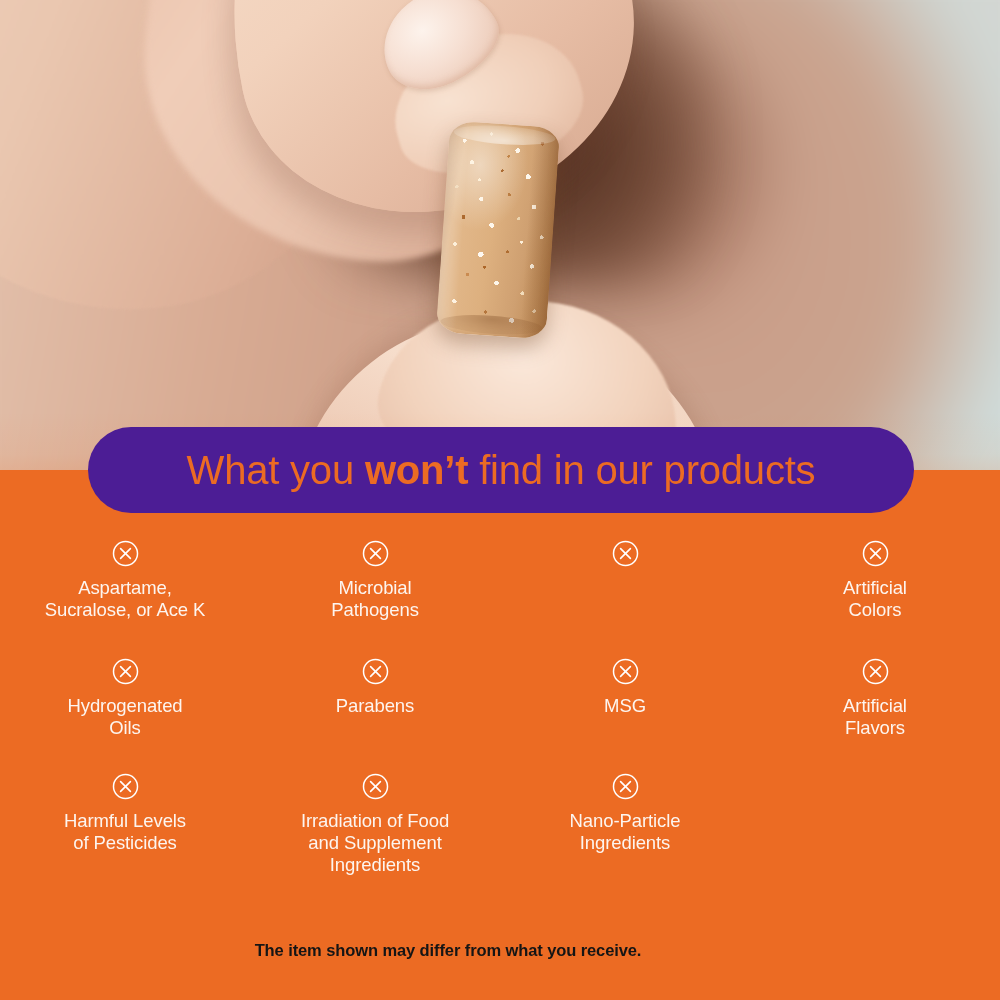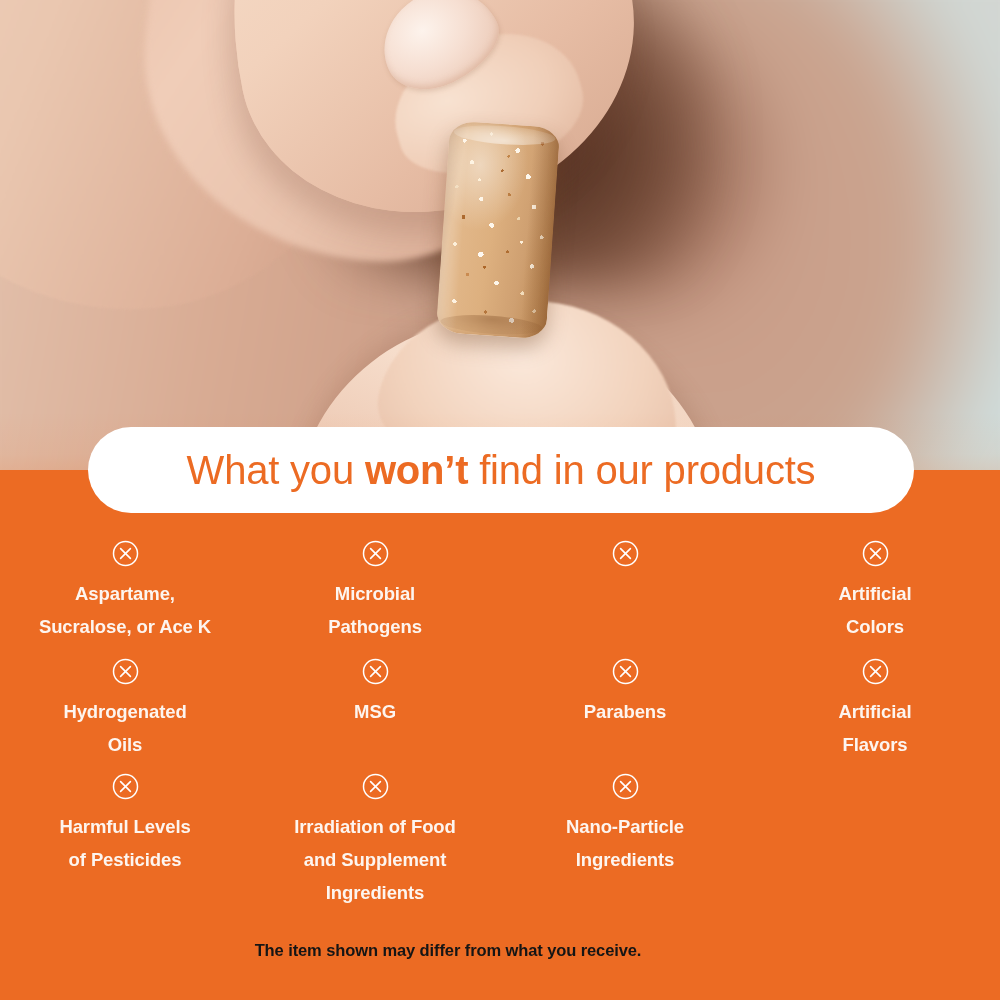--- a/index.html
+++ b/index.html
@@ -155,21 +155,21 @@
 
   
   .panel {
     position:absolute; left:0; top:470px; width:1000px; height:530px;
     background:#ec6b23;
   }
 
   
   .heading-pill {
     position:absolute; left:88px; top:427px; width:826px; height:86px;
-    background:#ffffff;
+    background:#4c1d95;
     border-radius:43px;
     display:flex; align-items:center; justify-content:center;
     z-index:5;
   }
   .heading-text {
     font-size:40px;
     color:#ec6b23;
     letter-spacing:-0.2px;
     white-space:nowrap;
     font-weight:500;
@@ -190,22 +190,22 @@
   }
   .cell.r1 { height:118px; }
   .cell.r2 { height:115px; }
   .cell.r3 { height:auto; }
 
   .x-icon { display:block; margin-bottom:10px; }
   .label {
     text-align:center;
     color:#fdf5ef;
     font-size:18.5px;
-    line-height:33px;
-    font-weight:700;
+    line-height:22px;
+    font-weight:400;
     letter-spacing:-0.1px;
   }
 
   
   .disclaimer {
     position:absolute; left:0; top:941px; width:896px;
     text-align:center;
     color:#151515;
     font-size:16.5px;
     font-weight:700;
@@ -288,36 +288,36 @@
           <line x1="18.4" y1="8.6" x2="8.6" y2="18.4" stroke="#FFFFFF" stroke-width="1.6" stroke-linecap="round"></line>
         </svg>
         <div class="label">Hydrogenated<br>Oils</div>
       </div>
       <div class="cell r2">
         <svg width="27" height="27" viewBox="0 0 27 27" class="x-icon">
           <circle cx="13.5" cy="13.5" r="12" fill="none" stroke="#FFFFFF" stroke-width="1.5"></circle>
           <line x1="8.6" y1="8.6" x2="18.4" y2="18.4" stroke="#FFFFFF" stroke-width="1.6" stroke-linecap="round"></line>
           <line x1="18.4" y1="8.6" x2="8.6" y2="18.4" stroke="#FFFFFF" stroke-width="1.6" stroke-linecap="round"></line>
         </svg>
+        <div class="label">Parabens</div>
+      </div>
+      <div class="cell r2">
+        <svg width="27" height="27" viewBox="0 0 27 27" class="x-icon">
+          <circle cx="13.5" cy="13.5" r="12" fill="none" stroke="#FFFFFF" stroke-width="1.5"></circle>
+          <line x1="8.6" y1="8.6" x2="18.4" y2="18.4" stroke="#FFFFFF" stroke-width="1.6" stroke-linecap="round"></line>
+          <line x1="18.4" y1="8.6" x2="8.6" y2="18.4" stroke="#FFFFFF" stroke-width="1.6" stroke-linecap="round"></line>
+        </svg>
         <div class="label">MSG</div>
       </div>
       <div class="cell r2">
         <svg width="27" height="27" viewBox="0 0 27 27" class="x-icon">
           <circle cx="13.5" cy="13.5" r="12" fill="none" stroke="#FFFFFF" stroke-width="1.5"></circle>
           <line x1="8.6" y1="8.6" x2="18.4" y2="18.4" stroke="#FFFFFF" stroke-width="1.6" stroke-linecap="round"></line>
           <line x1="18.4" y1="8.6" x2="8.6" y2="18.4" stroke="#FFFFFF" stroke-width="1.6" stroke-linecap="round"></line>
         </svg>
-        <div class="label">Parabens</div>
-      </div>
-      <div class="cell r2">
-        <svg width="27" height="27" viewBox="0 0 27 27" class="x-icon">
-          <circle cx="13.5" cy="13.5" r="12" fill="none" stroke="#FFFFFF" stroke-width="1.5"></circle>
-          <line x1="8.6" y1="8.6" x2="18.4" y2="18.4" stroke="#FFFFFF" stroke-width="1.6" stroke-linecap="round"></line>
-          <line x1="18.4" y1="8.6" x2="8.6" y2="18.4" stroke="#FFFFFF" stroke-width="1.6" stroke-linecap="round"></line>
-        </svg>
         <div class="label">Artificial<br>Flavors</div>
       </div>
       <div class="cell r3">
         <svg width="27" height="27" viewBox="0 0 27 27" class="x-icon">
           <circle cx="13.5" cy="13.5" r="12" fill="none" stroke="#FFFFFF" stroke-width="1.5"></circle>
           <line x1="8.6" y1="8.6" x2="18.4" y2="18.4" stroke="#FFFFFF" stroke-width="1.6" stroke-linecap="round"></line>
           <line x1="18.4" y1="8.6" x2="8.6" y2="18.4" stroke="#FFFFFF" stroke-width="1.6" stroke-linecap="round"></line>
         </svg>
         <div class="label">Harmful Levels<br>of Pesticides</div>
       </div>

